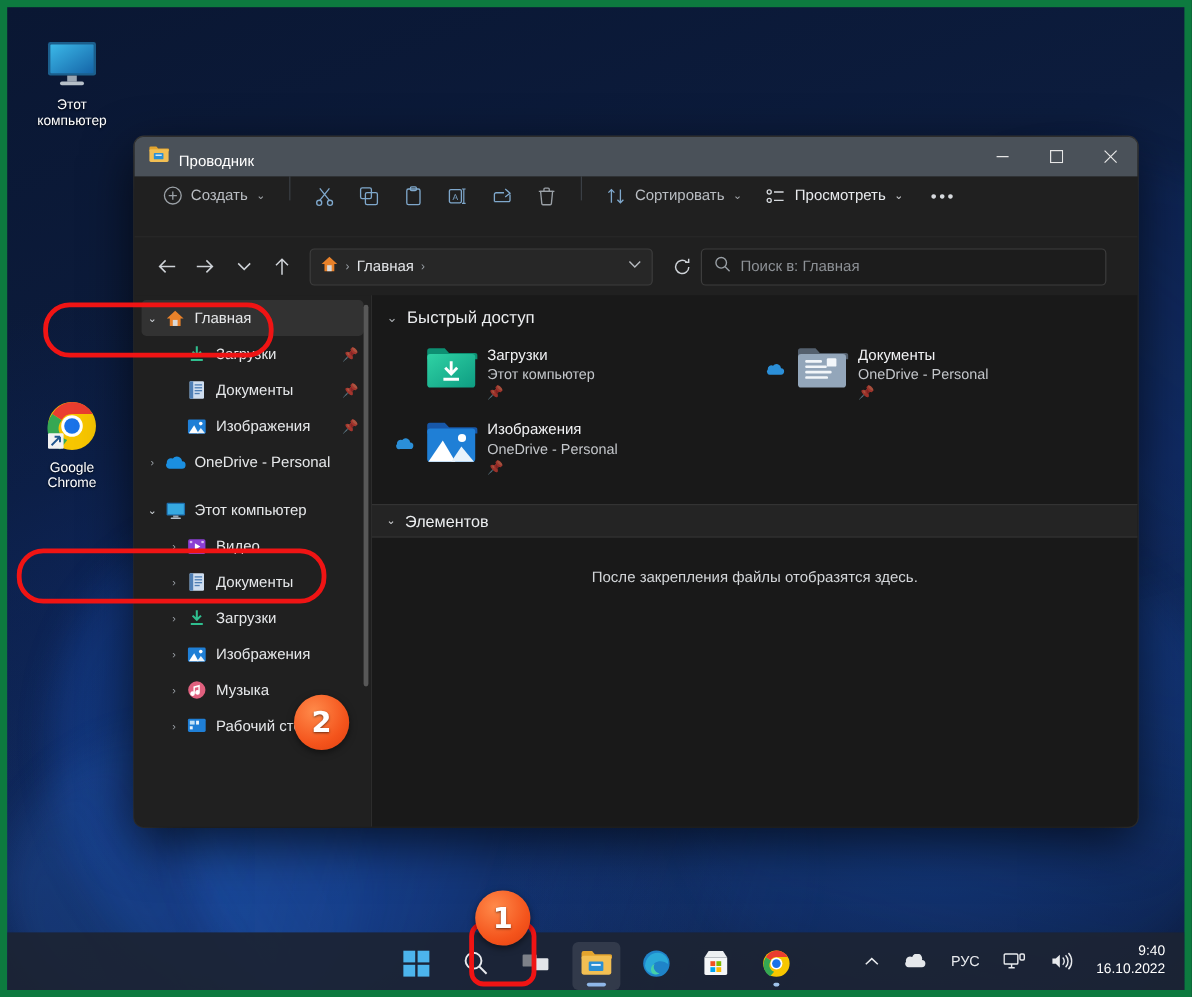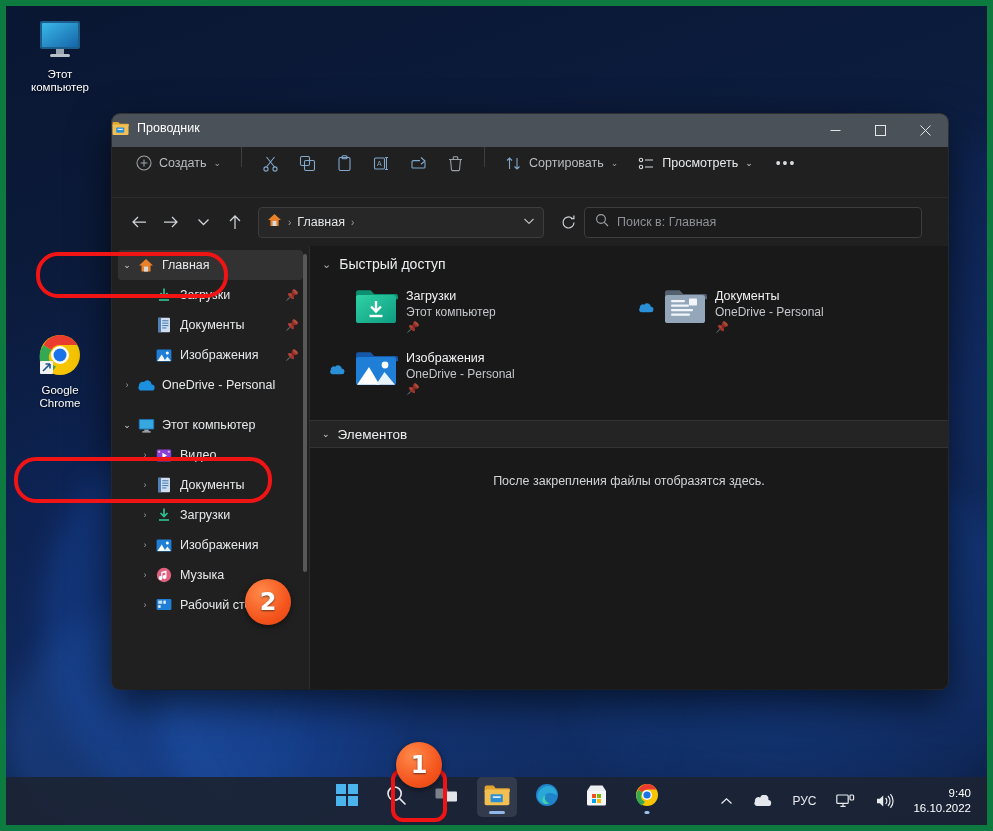--- a/index.html
+++ b/index.html
@@ -51,21 +51,21 @@
     border-radius: 8px;
     background: #202020;
     box-shadow: 0 14px 42px rgba(0,0,0,.66), 0 0 0 1px #3a3a3a;
     overflow: hidden;
     display: flex; flex-direction: column;
   }
   .titlebar {
     height: 33px; background: #4a5159; display: flex; align-items: center;
     flex: 0 0 33px; position: relative;
   }
-  .title-left { display: flex; align-items: flex-start; gap: 8px; }
+  .title-left { display: flex; align-items: flex-end; gap: 8px; padding-left: 12px; }
   .title-text { color: #ffffff; font-size: 12.5px; }
   .win-btns { position: absolute; right: 0; top: 0; height: 33px; display: flex; }
   .win-btn {
     width: 45px; height: 33px; display: flex; align-items: center; justify-content: center;
     color: #e6e6e6; font-size: 12px;
   }
 
   .ribbonbar {
     flex: 0 0 51px; background: #202020; display: flex; align-items: flex-start;
     padding: 0 14px; gap: 2px; border-bottom: 1px solid #2c2c2c;
@@ -176,21 +176,21 @@
     display: flex; align-items: center; justify-content: center;
     text-shadow: 0 1px 2px rgba(0,0,0,.55);
     box-shadow: 0 2px 6px rgba(0,0,0,.5);
     z-index: 60; font-family: "DejaVu Sans", sans-serif;
   }
 
   
   #taskbar {
     position: absolute; left: 0; bottom: 0; width: 981px; height: 48px;
     background: rgba(28,36,52,.93);
-    display: flex; align-items: flex-start; z-index: 30;
+    display: flex; align-items: flex-end; z-index: 30;
   }
   .tb-center { position: absolute; left: 0; right: 0; display: flex; justify-content: center; gap: 10px; }
   .tb-btn { width: 40px; height: 40px; border-radius: 5px; display: flex; align-items: center; justify-content: center; position: relative; }
   .tb-btn.active { background: rgba(255,255,255,.10); }
   .tb-underline { position: absolute; bottom: 3px; left: 50%; transform: translateX(-50%); width: 16px; height: 3px; border-radius: 2px; background: #8fb7e8; }
   .tb-underline.dot { width: 5px; background: #9fc2ea; }
   .tb-right {
     margin-left: auto; display: flex; align-items: center; gap: 10px; padding-right: 12px; height: 48px;
   }
   .tray-item { display: flex; align-items: center; justify-content: center; color: #e8eaee; font-size: 12px; padding: 4px 5px; border-radius: 4px; }
@@ -199,21 +199,21 @@
 </head>
 <body>
 
 <div id="desktop">
   <div class="ribbon r1"></div>
   <div class="ribbon r2"></div>
   <div class="ribbon r3"></div>
   <div class="ribbon r4"></div>
   <div class="ribbon r5"></div>
 
-  <div class="desk-icon" style="left:8px; top:8px;">
+  <div class="desk-icon" style="left:8px; top:22px;">
     <div class="glyph">
       <svg width="44" height="40" viewBox="0 0 44 40">
         <rect x="2" y="2" width="40" height="28" rx="2" fill="#1b5e8c"></rect>
         <rect x="4" y="4" width="36" height="24" rx="1" fill="url(#mg)"></rect>
         <defs>
             <linearGradient id="mg" x1="0" y1="0" x2="1" y2="1">
           <stop offset="0" stop-color="#3bb8e8"></stop>
               <stop offset="1" stop-color="#1565a8"></stop>
         </linearGradient>
           </defs>

